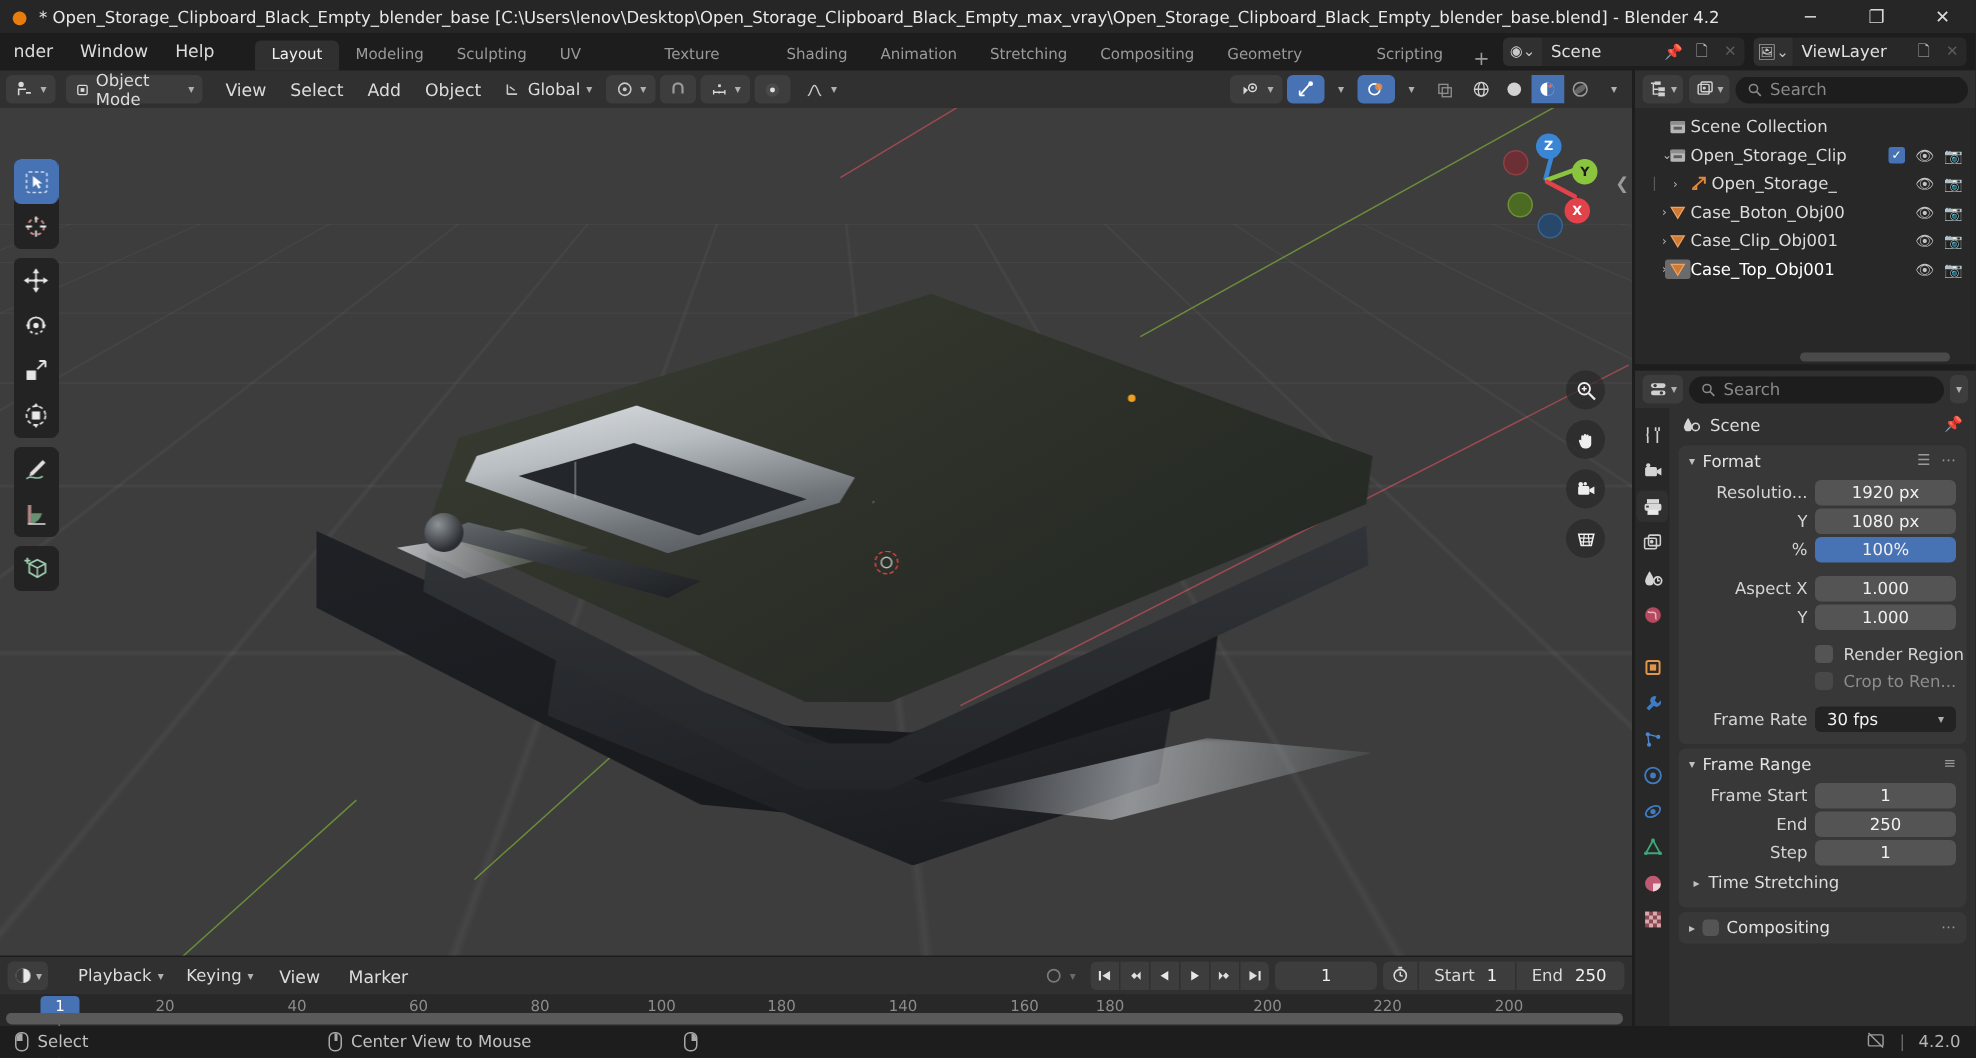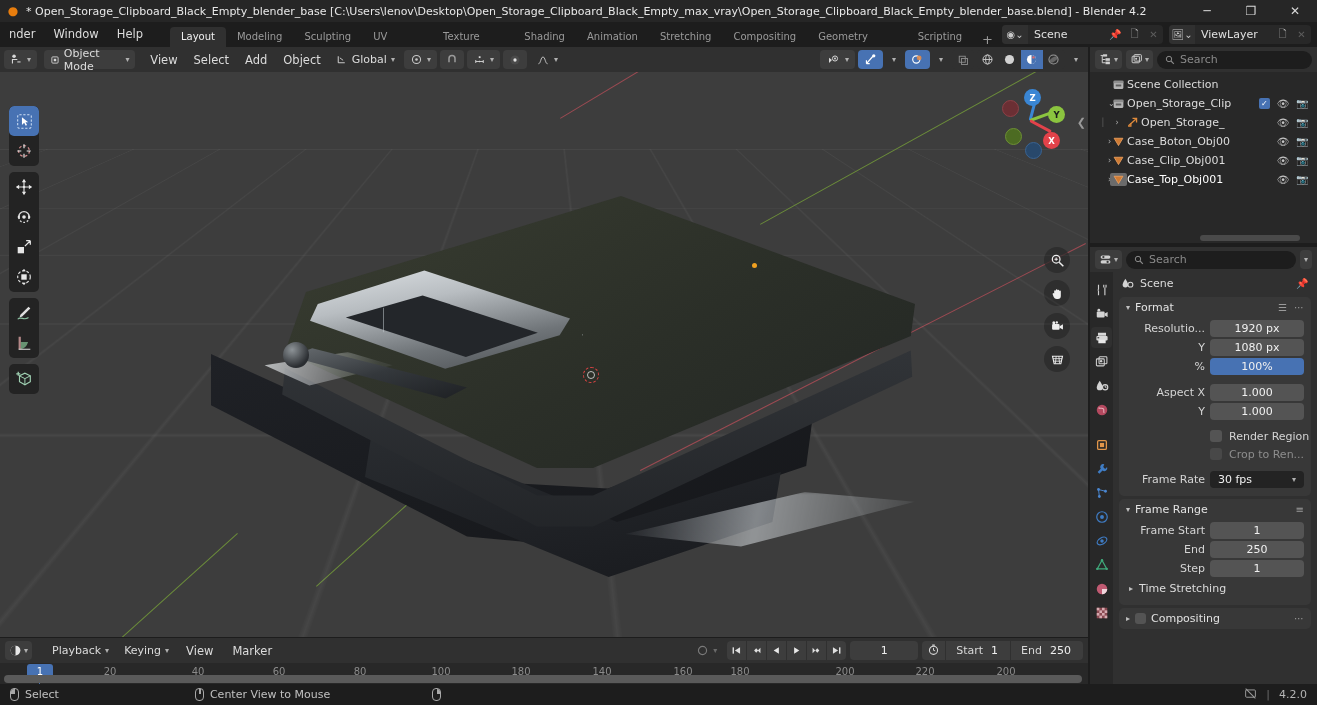--- a/index.html
+++ b/index.html
@@ -1036,21 +1036,21 @@
       <div class="ph-line" style="left:39px"></div>
       <div class="scrollh"></div>
     </div>
   </div>
 
   <div class="status">
     <div class="st-item">
       <span class="mouse l"></span>
       <span>Select</span>
     </div>
-    <div class="st-item" style="margin-left:92px">
+    <div class="st-item" style="margin-left:116px">
       <span class="mouse m"></span>
       <span>Center View to Mouse</span>
     </div>
     <div class="st-item" style="margin-left:58px">
       <span class="mouse r"></span>
       <span></span>
     </div>
     <div class="status-right">
       <span>
         <svg width="13" height="13" viewBox="0 0 16 16">

